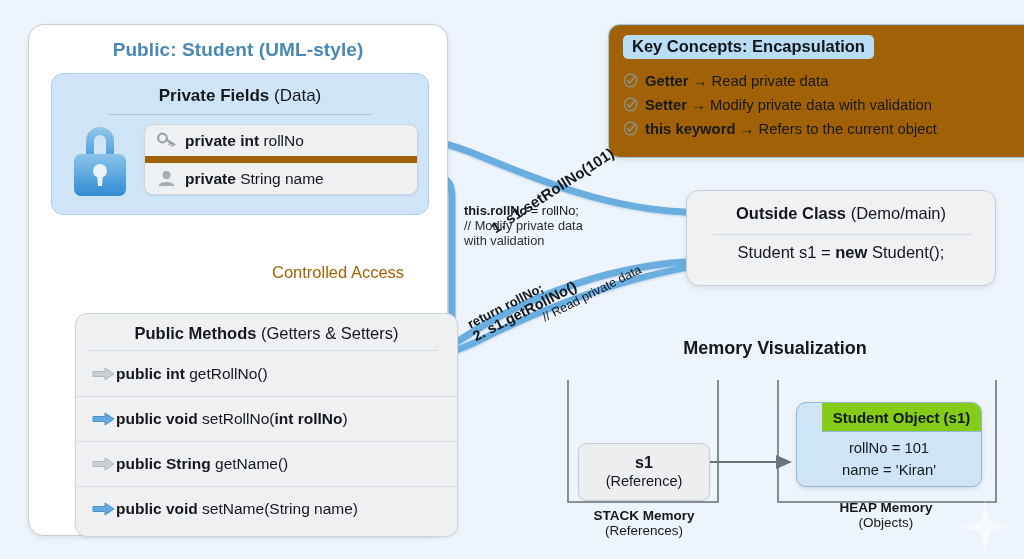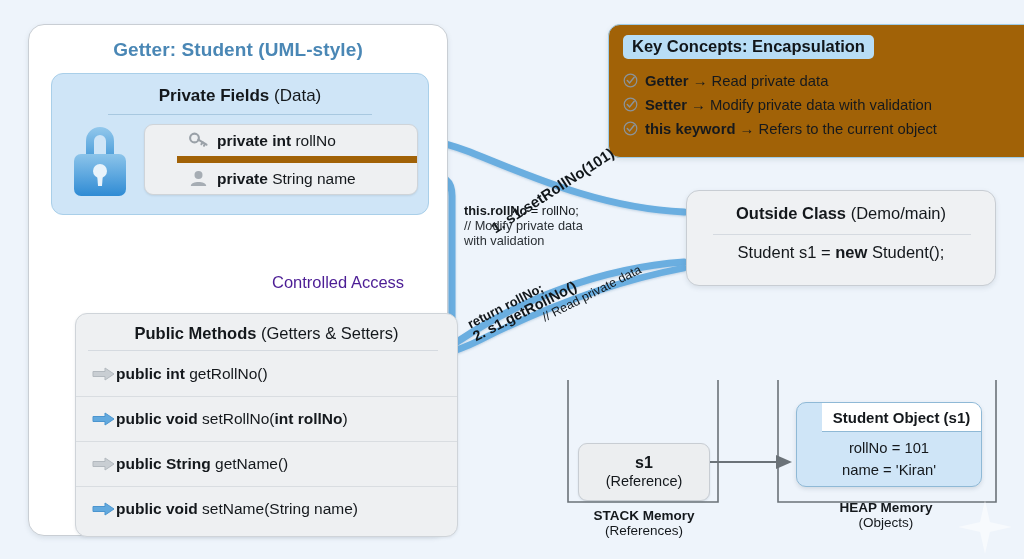--- a/index.html
+++ b/index.html
@@ -46,28 +46,28 @@
   #lock-icon{position:absolute;left:14px;top:42px;width:68px;height:84px;}
 
   #field-list{
     position:absolute;left:92px;top:50px;width:272px;
     background:#eef0f2;border:1px solid #cfd4d9;border-radius:9px;
     box-shadow:0 1px 2px rgba(60,80,100,.12);
     overflow:hidden;
   }
   .field-row{
     display:flex;align-items:center;gap:9px;
-    height:31px;padding:0 12px;font-size:15.5px;color:#14181c;margin-left:32px;
+    height:31px;padding:0 12px;font-size:15.5px;color:#14181c;
   }
   .field-row + .field-row{border-top:7px solid #a16207;}
   .field-row .txt b{font-weight:bold;}
 
   
   #ca-label{
-    position:absolute;left:243px;top:248px;font-size:16.5px;color:#4c1d95;
+    position:absolute;left:243px;top:238px;font-size:16.5px;color:#a16207;
     white-space:nowrap;
   }
 
   
   #public-panel{
     position:absolute;left:46px;top:288px;width:374px;height:222px;
     background:#eef0f2;border:1px solid #cfd4d9;border-radius:12px;
     box-shadow:0 1px 3px rgba(60,80,100,.10);
     padding-left:7px;
   }
@@ -136,21 +136,21 @@
   #s1-box .n{font-size:16px;font-weight:bold;color:#14181c;line-height:19px;}
   #s1-box .r{font-size:14.5px;color:#14181c;line-height:19px;}
 
   #obj-box{
     position:absolute;left:796px;top:402px;width:184px;height:83px;
     background:#cfe5f7;border:1px solid #8fb9d6;border-radius:10px;
     box-shadow:0 2px 4px rgba(60,80,100,.16);
     overflow:hidden;
   }
   #obj-head{
-    height:28px;background:#ffffff;
+    height:28px;background:#84cc16;
     display:flex;align-items:center;justify-content:center;
     font-size:15px;font-weight:bold;color:#14181c;
     border-bottom:1px solid #8fb9d6;
     margin-left:25px;
   }
   #obj-body{
     padding-top:5px;text-align:center;font-size:14.8px;color:#14181c;line-height:22px;
   }
 
   
@@ -220,21 +220,21 @@
     <g>
       <path d="M778,380 L778,502 L996,502 L996,380" fill="none" stroke="#6b7278" stroke-width="1.6"></path>
     </g>
 
     <g opacity="0.5">
       <path d="M985,500 L990,522 L1012,527 L990,532 L985,554 L980,532 L958,527 L980,522 Z" fill="#ffffff"></path>
     </g>
   </svg>
 
   <div class="card" id="class-box">
-    <div id="class-title">Getter: Student (UML-style)</div>
+    <div id="class-title">Public: Student (UML-style)</div>
 
     <div id="private-panel">
       <div id="private-title">
         <b>Private Fields</b><span class="norm"> (Data)</span>
       </div>
       <div id="private-underline"></div>
 
       <svg id="lock-icon" viewBox="0 0 68 84">
         <defs>
           <linearGradient id="lockG" x1="0" y1="0" x2="0" y2="1">
@@ -351,20 +351,21 @@
   <div id="note-this">
     <div><b>this.rollNo</b><span> = rollNo;</span></div>
     <div class="c">// Modify private data</div>
     <div class="c">with validation</div>
   </div>
 
   <div class="rot" id="lbl-ret">return rollNo;</div>
   <div class="rot" id="lbl-read">// Read private data</div>
   <div class="rot" id="lbl-get">2. s1.getRollNo()</div>
 
+  <div id="mem-title">Memory Visualization</div>
 
   <div id="s1-box">
     <div class="n">s1</div>
     <div class="r">(Reference)</div>
   </div>
 
   <div id="obj-box">
     <div id="obj-head">Student Object (s1)</div>
     <div id="obj-body">
       <div>rollNo = 101</div>

